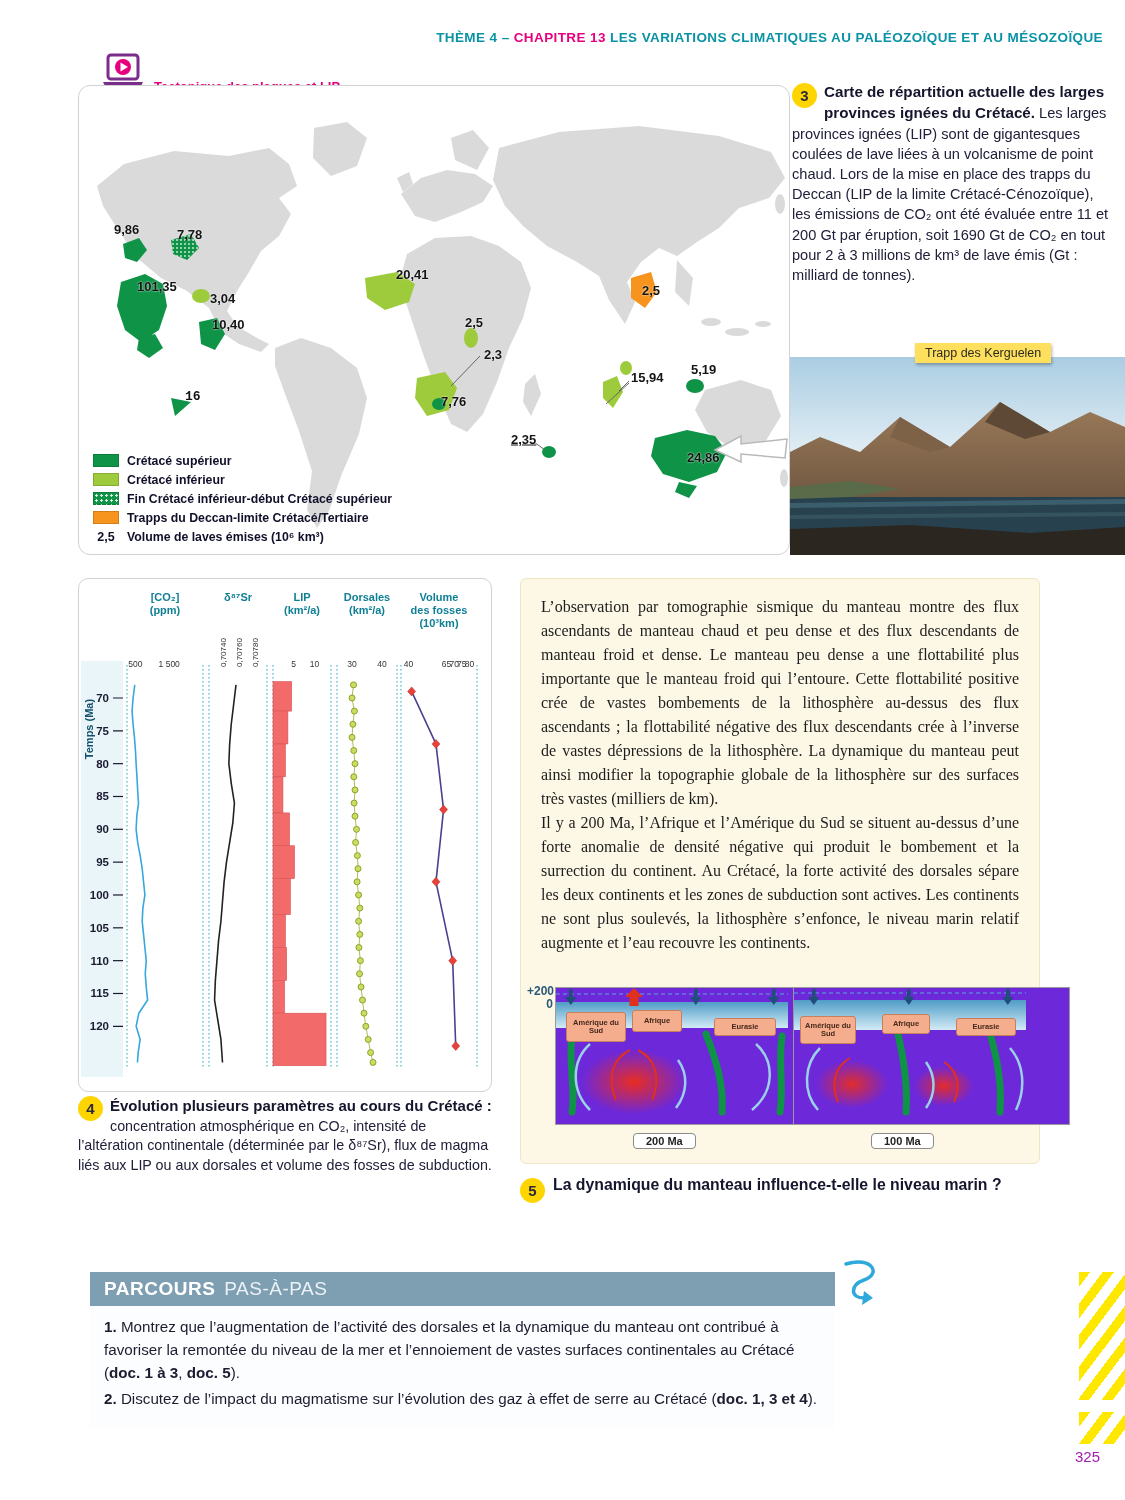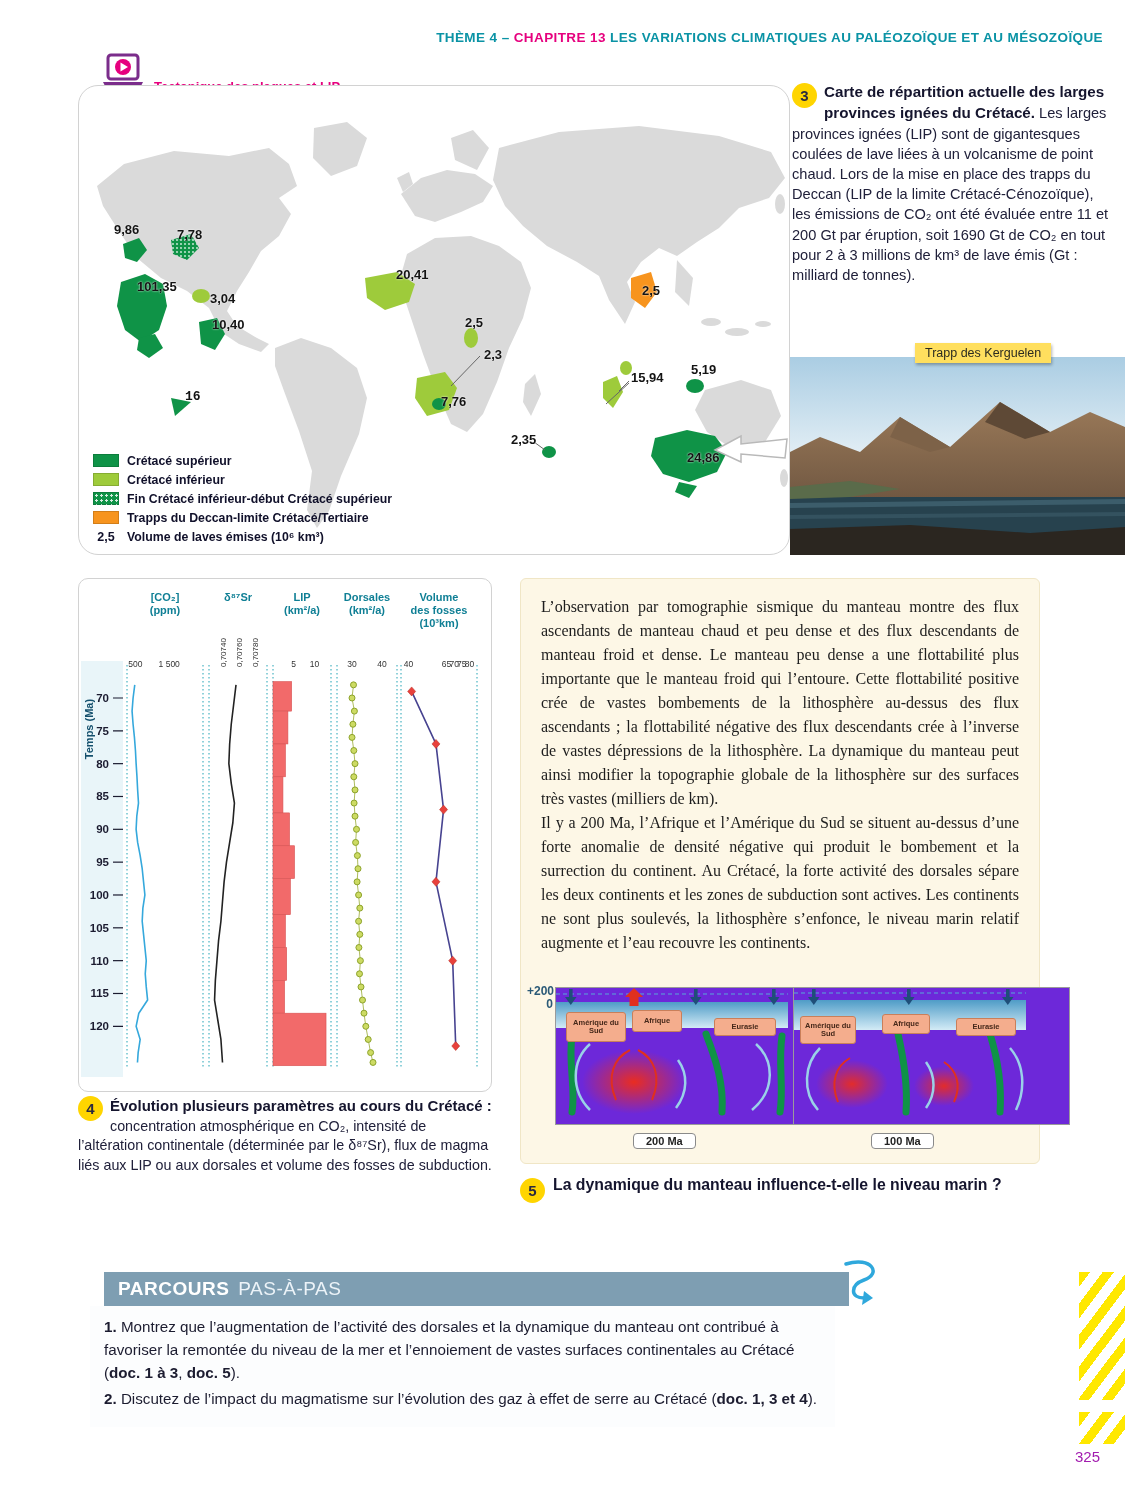--- a/index.html
+++ b/index.html
@@ -8,21 +8,21 @@
 
   
   .head { position:absolute; top:30px; right:22px; font-size:13.5px; letter-spacing:.4px; color:#0a93a5; font-weight:bold; }
   .head .chap { color:#e6007e; }
 
   
   .video-banner { position:absolute; left:100px; top:52px; display:flex; align-items:flex-end; gap:8px; }
   .video-banner .lbl { font-size:13px; font-weight:bold; color:#e6007e; padding-bottom:4px; }
 
   
-  .map-box { position:absolute; left:78px; top:85px; width:712px; height:470px; border:1px solid #d2d2d2; border-radius:20px; background:#fff; overflow:hidden; }
+  .map-box { position:absolute; left:78px; top:85px; width:712px; height:470px; border:1px solid #d2d2d2; border-radius:12px; background:#fff; overflow:hidden; }
   .map-note { position:absolute; font-size:13px; font-weight:bold; color:#141414; white-space:nowrap; transform:translate(0,-50%); text-shadow:0 0 2px #fff; }
   .legend { position:absolute; left:14px; bottom:8px; }
   .legend .row { display:flex; align-items:center; height:19px; font-size:12.3px; font-weight:600; color:#10102a; }
   .sw { width:26px; height:13px; margin-right:8px; border:1px solid rgba(0,0,0,.15); flex:0 0 auto; }
   .sw.dark { background:#0f9347; }
   .sw.light { background:#9ecb3b; }
   .sw.dots { background-color:#0f9347; background-image:radial-gradient(#d8efe2 1px, transparent 1.3px); background-size:5px 5px; }
   .sw.orange { background:#f7941e; }
   .sw.num { border:none; background:none; font-weight:bold; text-align:center; font-size:12.5px; }
 
@@ -49,21 +49,21 @@
   .dpanel svg { position:absolute; left:0; top:0; }
   .continent { position:absolute; background:#f4ad8d; border:1px solid #c97f5a; border-radius:3px; color:#46281a; font-size:7.5px; font-weight:bold; display:flex; align-items:center; justify-content:center; text-align:center; line-height:1.1; padding:1px; z-index:3; }
   .ylab { position:absolute; font-size:12px; font-weight:bold; color:#2b5a77; left:-28px; width:26px; text-align:right; }
   .mapill { position:absolute; top:146px; border:1px solid #8a8a8a; border-radius:4px; background:#fff; font-size:11px; font-weight:600; color:#222; padding:1px 12px; }
 
   .doc5-cap { position:absolute; left:520px; top:1176px; width:560px; font-size:15.5px; color:#15152e; }
   .doc5-cap b { font-size:15.8px; }
   .doc5-cap .badge { margin-right:8px; vertical-align:-6px; }
 
   
-  .parcours-bar { position:absolute; left:104px; top:1272px; width:745px; height:34px; background:#7e9eb2; display:flex; align-items:center; padding-left:14px; }
+  .parcours-bar { position:absolute; left:90px; top:1272px; width:745px; height:34px; background:#7e9eb2; display:flex; align-items:center; padding-left:14px; }
   .parcours-bar .pt { color:#fff; font-weight:bold; font-size:19px; letter-spacing:.5px; }
   .parcours-bar .ps { color:#ecf3f8; font-size:19px; margin-left:9px; font-weight:normal; letter-spacing:.5px; }
   .parcours-body { position:absolute; left:90px; top:1306px; width:745px; padding:10px 4px 12px 14px; background:#fcfdfe; font-size:15.2px; line-height:1.5; color:#1c1c30; }
   .parcours-body p { margin-bottom:4px; }
 
   .curly { position:absolute; left:838px; top:1258px; }
 
   .stripes-a { position:absolute; right:0; top:1272px; width:46px; height:128px; background:repeating-linear-gradient(127deg,#ffe800 0 9px,#ffffff 9px 19px); }
   .stripes-b { position:absolute; right:0; top:1412px; width:46px; height:32px; background:repeating-linear-gradient(127deg,#ffe800 0 9px,#ffffff 9px 19px); }
 
@@ -154,21 +154,21 @@
         <div class="map-note" style="left: 58px; top: 200px;">101,35</div>
         <div class="map-note" style="left: 131px; top: 212px;">3,04</div>
         <div class="map-note" style="left: 133px; top: 238px;">10,40</div>
         <div class="map-note" style="left: 106px; top: 310px; font-family: Liberation Mono, monospace;">16</div>
         <div class="map-note" style="left: 317px; top: 188px;">20,41</div>
         <div class="map-note" style="left: 386px; top: 236px;">2,5</div>
         <div class="map-note" style="left: 405px; top: 268px;">2,3</div>
         <div class="map-note" style="left: 362px; top: 315px;">7,76</div>
         <div class="map-note" style="left: 552px; top: 291px;">15,94</div>
         <div class="map-note" style="left: 612px; top: 283px;">5,19</div>
-        <div class="map-note" style="left: 432px; top: 353px;">2,35</div>
+        <div class="map-note" style="left: 432px; top: 353px; text-decoration: underline;">2,35</div>
         <div class="map-note" style="left: 608px; top: 371px;">24,86</div>
         <div class="map-note" style="left: 563px; top: 204px;">2,5</div>
       </div>
     <div class="legend">
       <div class="row">
           <span class="sw dark"></span>
           <span>Crétacé supérieur</span>
         </div>
       <div class="row">
           <span class="sw light"></span>

